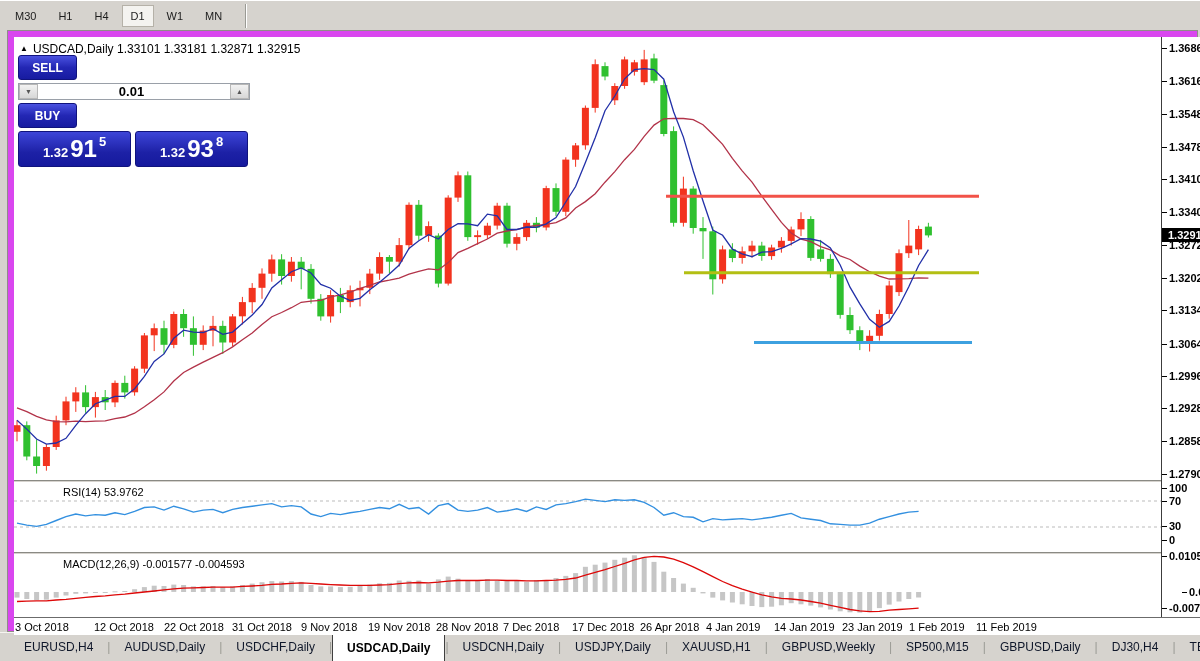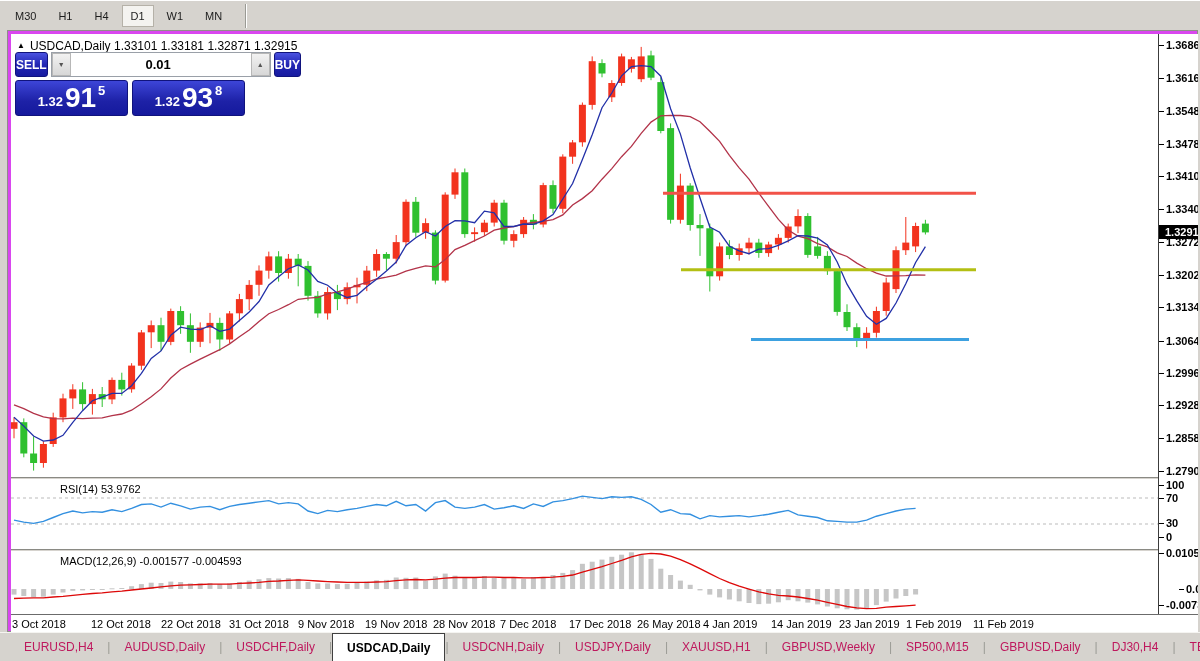--- a/index.html
+++ b/index.html
@@ -12,21 +12,21 @@
     background:#d6d3ce; display:flex; align-items:center; padding-left:6px;
     border-top:1px solid #ffffff; }
   .tf-btn { font-size:11px; color:#1c1c1c; padding:4px 8px; margin-right:4px;
     border:1px solid transparent; cursor:default; }
   .tf-btn.active { background:#f4f3f0; border:1px solid #b5b1a8; }
   .tb-sep { width:2px; height:24px; margin-left:10px;
     border-left:1px solid #9a9a94; border-right:1px solid #ffffff; }
 
   
   #chart-window { position:absolute; left:8px; top:31px; width:1189px; height:600px;
-    background:#ffffff; border:3px solid #d946ef; outline:1px solid #8f8d88; }
+    background:#ffffff; border:6px solid #d946ef; outline:1px solid #8f8d88; }
   #window-inner { position:relative; width:1187px; height:598px; overflow:hidden; }
   svg { position:absolute; left:0; display:block; }
   #price-svg { top:0; }
   #rsi-svg   { top:446px; }
   #macd-svg  { top:518px; }
   .pane-sep { position:absolute; left:0; width:1187px; height:3px; background:#d6d3ce;
     border-top:1px solid #8a8a84; border-bottom:1px solid #ffffff; }
   #sep1 { top:443px; } #sep2 { top:515px; }
 
   #chart-title { position:absolute; left:6px; top:5px; font-size:12px; color:#000;
@@ -47,44 +47,44 @@
     background:#000; color:#fff; font-size:11px; font-weight:600;
     padding:1px 0 1px 6px; z-index:6; }
 
   
   #date-axis { position:absolute; left:0; top:580px; width:1187px; height:18px;
     background:#fff; border-top:1px solid #6b6b6b; z-index:3; }
   .date-label { position:absolute; top:3px; font-size:11px; color:#000; white-space:nowrap; }
 
   
   #trade-panel { position:absolute; left:4px; top:18px; width:232px; z-index:6; }
-  #trade-row1 { display:flex; gap:3px; }
+  #trade-row1 { display:flex; gap:3px;flex-direction:column; }
   .trade-btn { width:59px; height:25px; color:#fff; font-size:12px; font-weight:bold;
     border:1px solid #10137d; border-radius:3px;
     background:linear-gradient(180deg,#4a52e0 0%,#2327b4 50%,#171ba0 100%);
     display:flex; align-items:center; justify-content:center; cursor:pointer; }
   #vol-group { flex:1; display:flex; height:25px; border:1px solid #9aa0a8; background:#fff; }
   .spin-btn { width:19px; background:linear-gradient(180deg,#f2f2f2,#d7d7d7);
     border:1px solid #b7b7b7; color:#555; font-size:7px;
     display:flex; align-items:center; justify-content:center; cursor:pointer; }
   #vol-input { flex:1; border:none; outline:none; font-size:13px; font-weight:bold;
     text-align:center; padding-right:5px; font-family:"Liberation Sans",sans-serif; }
   #trade-row2 { display:flex; gap:4px; margin-top:3px; }
   .price-box { width:113px; height:36px; color:#fff; border:1px solid #10137d; border-radius:3px;
     background:linear-gradient(180deg,#3d45d8 0%,#1d21a6 60%,#15199d 100%);
     display:flex; align-items:flex-end; justify-content:center; padding-bottom:3px; cursor:pointer; }
   .price-box .small { font-size:13px; font-weight:bold; margin-right:2px; margin-bottom:3px; }
-  .price-box .big { font-size:28px; font-weight:600; line-height:28px; }
+  .price-box .big { font-size:24px; font-weight:600; line-height:28px; }
   .price-box .sup { font-size:13px; font-weight:bold; margin-left:2px; margin-bottom:14px; }
 
   
   #tabbar { position:absolute; left:0; top:632px; width:1200px; height:29px;
     background:#d6d3ce; border-top:1px solid #f5f4f1; display:flex; align-items:stretch;
     padding-left:10px; font-size:12px; }
-  .sym-tab { display:flex; align-items:center; padding:0 14px; color:#be185d; cursor:pointer; }
+  .sym-tab { display:flex; align-items:center; padding:0 14px; color:#0f172a; cursor:pointer; }
   .sym-tab.active { background:#fff; border:1px solid #404040; border-bottom:none;
     font-weight:bold; color:#000; }
   .tab-div { display:flex; align-items:center; color:#9a9a94; }
 </style>
 </head>
 <body>
 
 <div id="toolbar">
     <div class="tf-btn">M30</div>
     <div class="tf-btn">H1</div>
@@ -436,21 +436,21 @@
     <div id="date-axis">
         <div class="date-label" style="left: 1px;">3 Oct 2018</div>
         <div class="date-label" style="left: 80px;">12 Oct 2018</div>
         <div class="date-label" style="left: 150px;">22 Oct 2018</div>
         <div class="date-label" style="left: 218px;">31 Oct 2018</div>
         <div class="date-label" style="left: 287px;">9 Nov 2018</div>
         <div class="date-label" style="left: 354px;">19 Nov 2018</div>
         <div class="date-label" style="left: 422px;">28 Nov 2018</div>
         <div class="date-label" style="left: 489px;">7 Dec 2018</div>
         <div class="date-label" style="left: 558px;">17 Dec 2018</div>
-        <div class="date-label" style="left: 626px;">26 May 2018</div>
+        <div class="date-label" style="left: 626px;">26 Apr 2018</div>
         <div class="date-label" style="left: 692px;">4 Jan 2019</div>
         <div class="date-label" style="left: 760px;">14 Jan 2019</div>
         <div class="date-label" style="left: 828px;">23 Jan 2019</div>
         <div class="date-label" style="left: 895px;">1 Feb 2019</div>
         <div class="date-label" style="left: 962px;">11 Feb 2019</div>
       </div>
     <div id="axis-col">
         <div class="axlabel" style="top: 11px;">1.36860</div>
         <div class="axlabel" style="top: 44.3px;">1.36160</div>
         <div class="axlabel" style="top: 76.6px;">1.35480</div>

